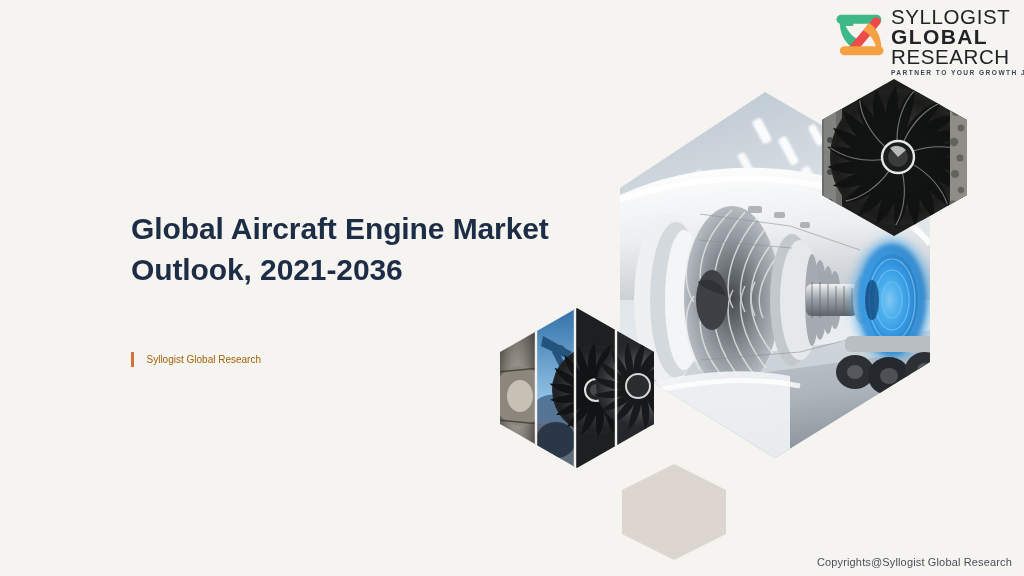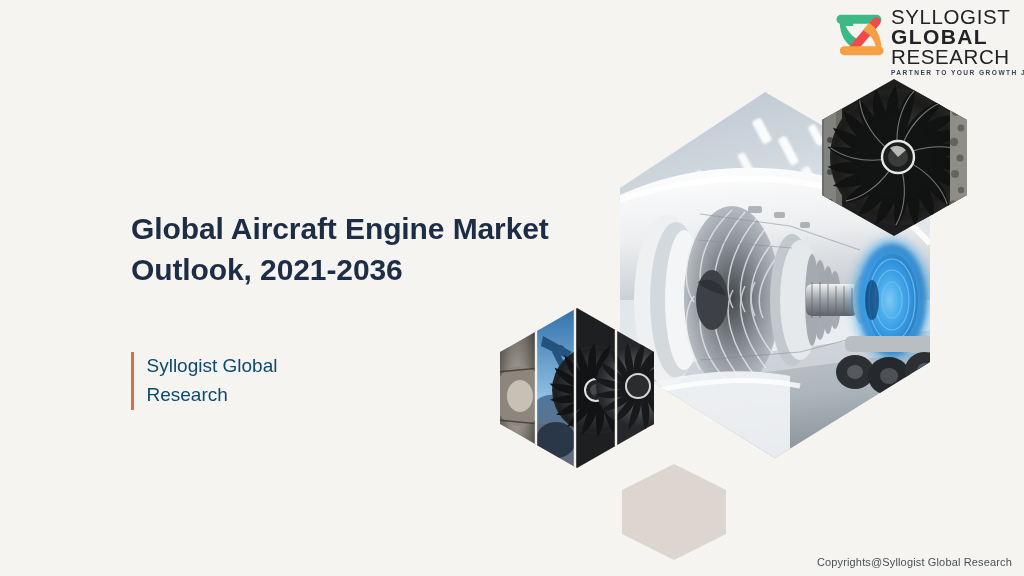--- a/index.html
+++ b/index.html
@@ -74,23 +74,23 @@
     display: flex;
     align-items: stretch;
   }
   #subtitle-bar {
     width: 2.5px;
     background: #d2733a;
     flex: 0 0 2.5px;
   }
   #subtitle {
     margin-left: 13px;
-    font-size: 19px;
+    font-size: 10px;
     line-height: 1.52;
-    color: #0c4a6e;
+    color: #a16207;
     width: 180px;
   }
 
   
   #copyright {
     position: absolute;
     right: 12px;
     bottom: 8px;
     font-size: 11px;
     color: #4a4f58;

